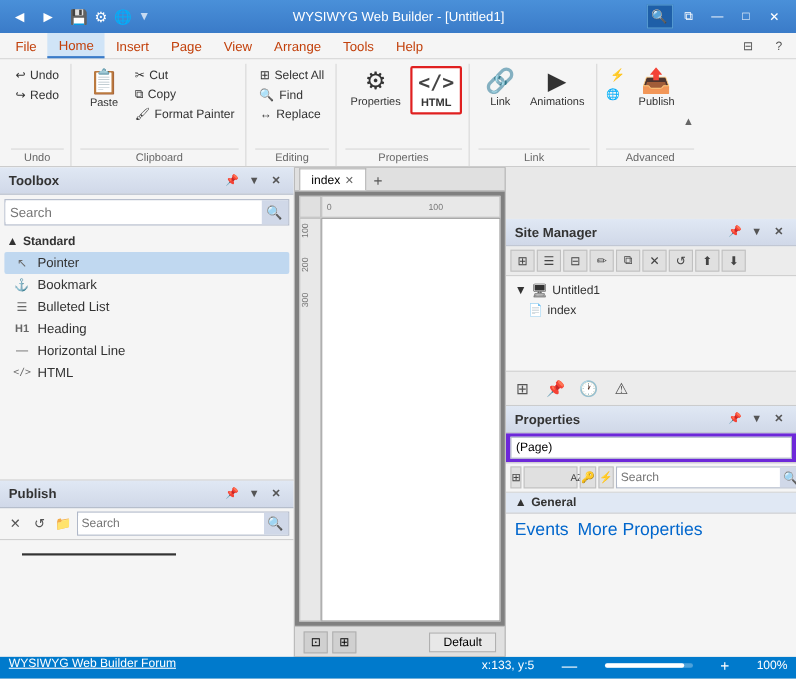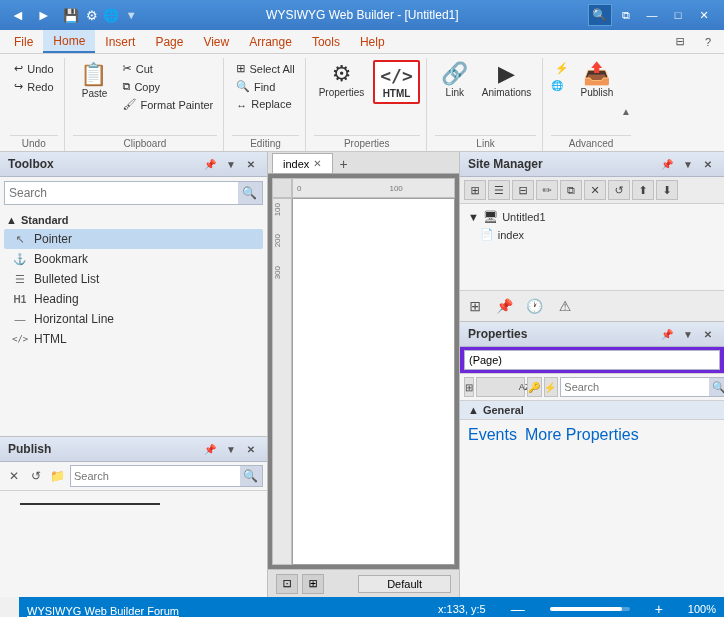--- a/index.html
+++ b/index.html
@@ -251,38 +251,39 @@
       padding: 0 8px;
     }
     .canvas-bottom-btns { display: flex; gap: 4px; }
     .canvas-bottom-btn {
       width: 22px; height: 20px; background: #d0d0d0; border: 1px solid #b0b0b0;
       display: flex; align-items: center; justify-content: center;
       cursor: pointer; font-size: 11px;
     }
     .canvas-bottom-default {
       background: #e8e8e8; border: 1px solid #b0b0b0;
-      padding: 2px 28px; font-size: 11px; cursor: pointer;
+      padding: 2px 12px; font-size: 11px; cursor: pointer;
     }
 
     
     .right-panels {
       width: 265px;
       display: flex;
       flex-direction: column;
       border-left: 1px solid #c0c0c0;
     }
 
     
     .site-manager {
       background: #f5f5f5;
       border-bottom: 1px solid #c0c0c0;
       flex: 0 0 170px;
       display: flex;
       flex-direction: column;
+      margin-top: 47px;
     }
     .sm-toolbar {
       display: flex;
       align-items: center;
       gap: 2px;
       padding: 3px 4px;
       border-bottom: 1px solid #d0d0d0;
       background: #ececec;
     }
     .sm-btn {
@@ -427,25 +428,24 @@
     .blocks-divider-line {
       width: 140px; height: 2px; background: #333;
     }
 
     
     .status-bar {
       background: #007acc;
       color: white;
       height: 20px;
       display: flex;
-      align-items: flex-end;
+      align-items: flex-start;
       padding: 0 8px;
       font-size: 11px;
       justify-content: space-between;
-      margin-left: 19px;
     }
     .status-bar-link { color: white; text-decoration: underline; cursor: pointer; }
     .status-right { display: flex; align-items: center; gap: 25px; }
     .zoom-minus, .zoom-plus { cursor: pointer; font-size: 14px; }
     .zoom-bar { width: 80px; height: 4px; background: rgba(255,255,255,0.3); border-radius: 2px; }
     .zoom-bar-fill { width: 72px; height: 4px; background: white; border-radius: 2px; }
   </style>
 </head>
 <body>
 

